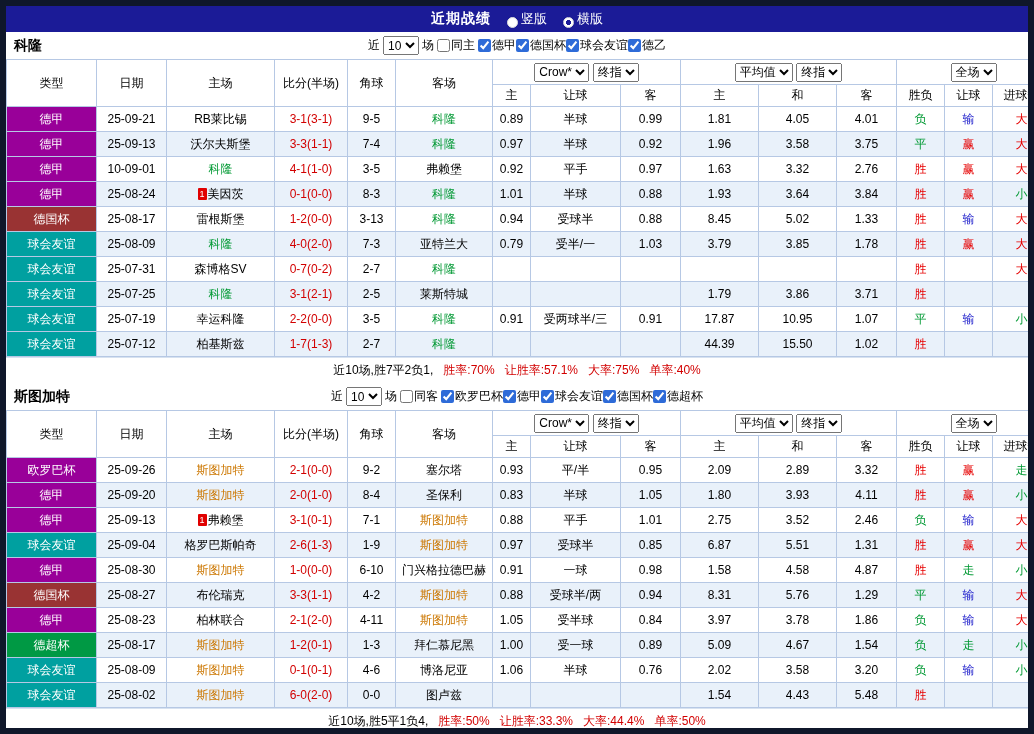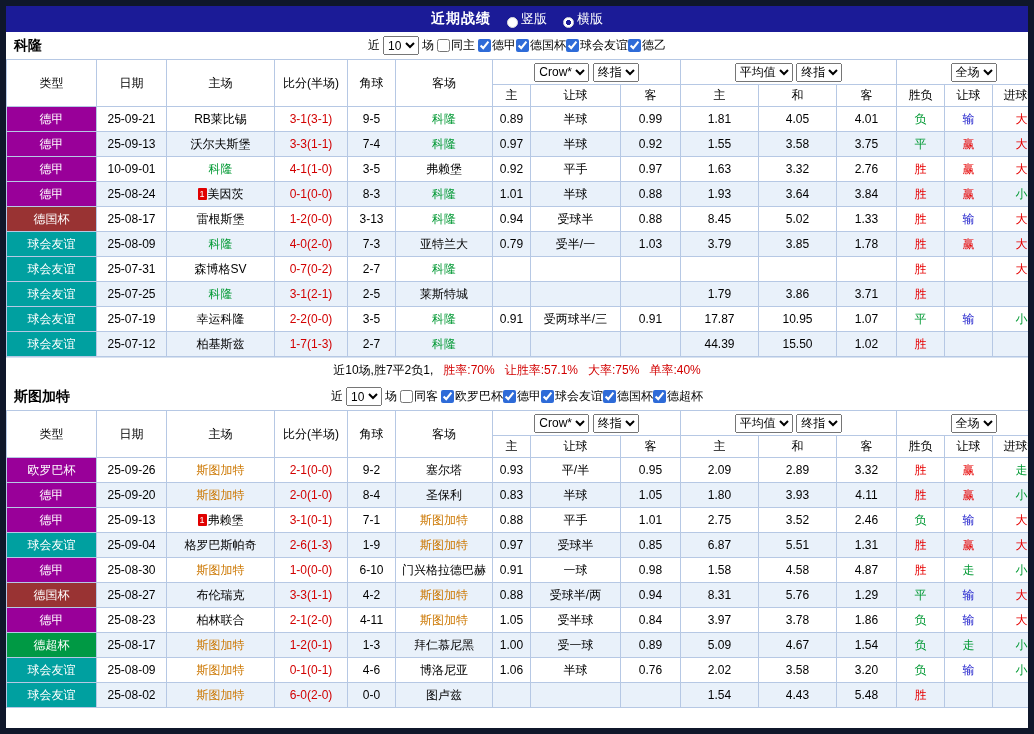--- a/index.html
+++ b/index.html
@@ -143,21 +143,21 @@
           <tr>
             <td class="ctype" style="background: rgb(153, 0, 153);"><span>德甲</span></td>
             <td><span>25-09-13</span></td>
             <td><span>沃尔夫斯堡</span></td>
             <td class="score"><span>3-3(1-1)</span></td>
             <td><span>7-4</span></td>
             <td style="color: rgb(0, 153, 51);"><span>科隆</span></td>
             <td><span>0.97</span></td>
             <td><span>半球</span></td>
             <td><span>0.92</span></td>
-            <td><span>1.55</span></td>
+            <td><span>1.96</span></td>
             <td><span>3.58</span></td>
             <td><span>3.75</span></td>
             <td style="color: rgb(0, 153, 51);"><span>平</span></td>
             <td style="color: rgb(230, 0, 0);"><span>赢</span></td>
             <td style="color: rgb(230, 0, 0);"><span>大</span></td>
           </tr>
           <tr>
             <td class="ctype" style="background: rgb(153, 0, 153);"><span>德甲</span></td>
             <td><span>10-09-01</span></td>
             <td style="color: rgb(0, 153, 51);"><span>科隆</span></td>
@@ -549,15 +549,22 @@
             <td><span></span></td>
             <td><span>1.54</span></td>
             <td><span>4.43</span></td>
             <td><span>5.48</span></td>
             <td style="color: rgb(230, 0, 0);"><span>胜</span></td>
             <td><span></span></td>
             <td><span></span></td>
           </tr>
         </tbody>
     </table>
+    <div class="sec-foot">
+      <span class="intro">近10场,胜5平1负4,</span>
+      <span class="stat">胜率:50%</span>
+      <span class="stat">让胜率:33.3%</span>
+      <span class="stat">大率:44.4%</span>
+      <span class="stat">单率:50%</span>
+    </div>
   </div>
 
 </div>
 
 </body></html>

